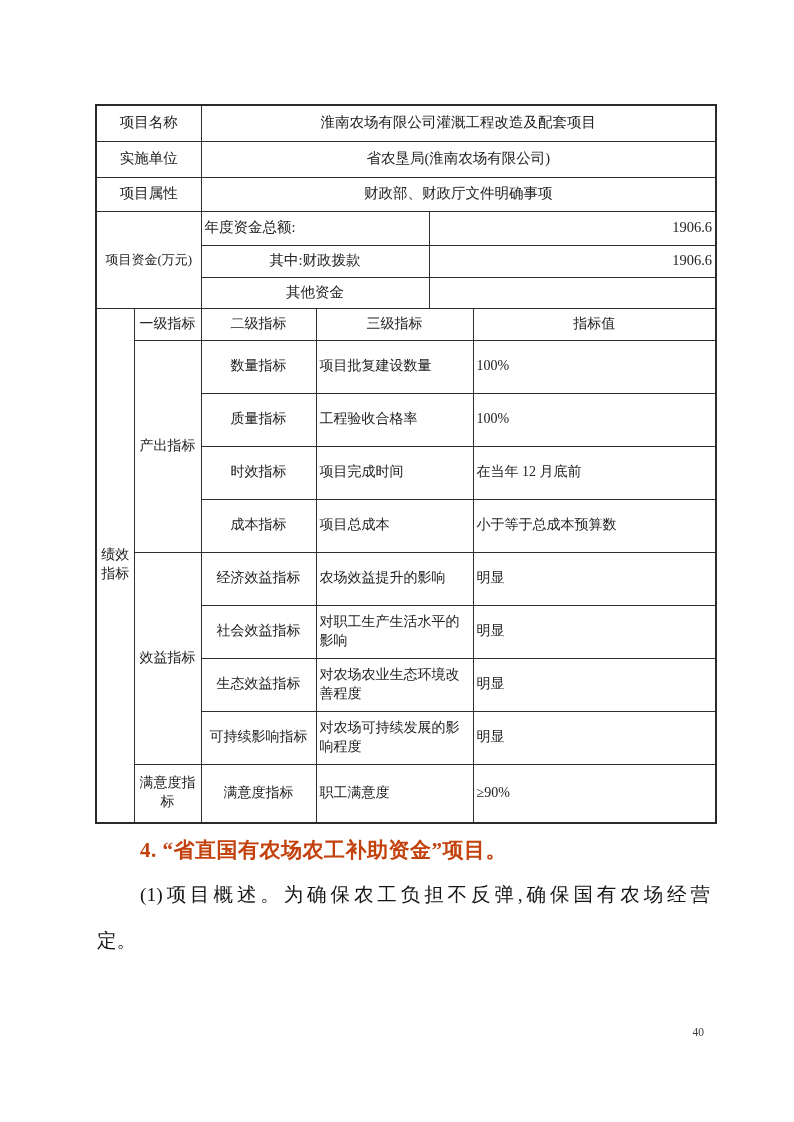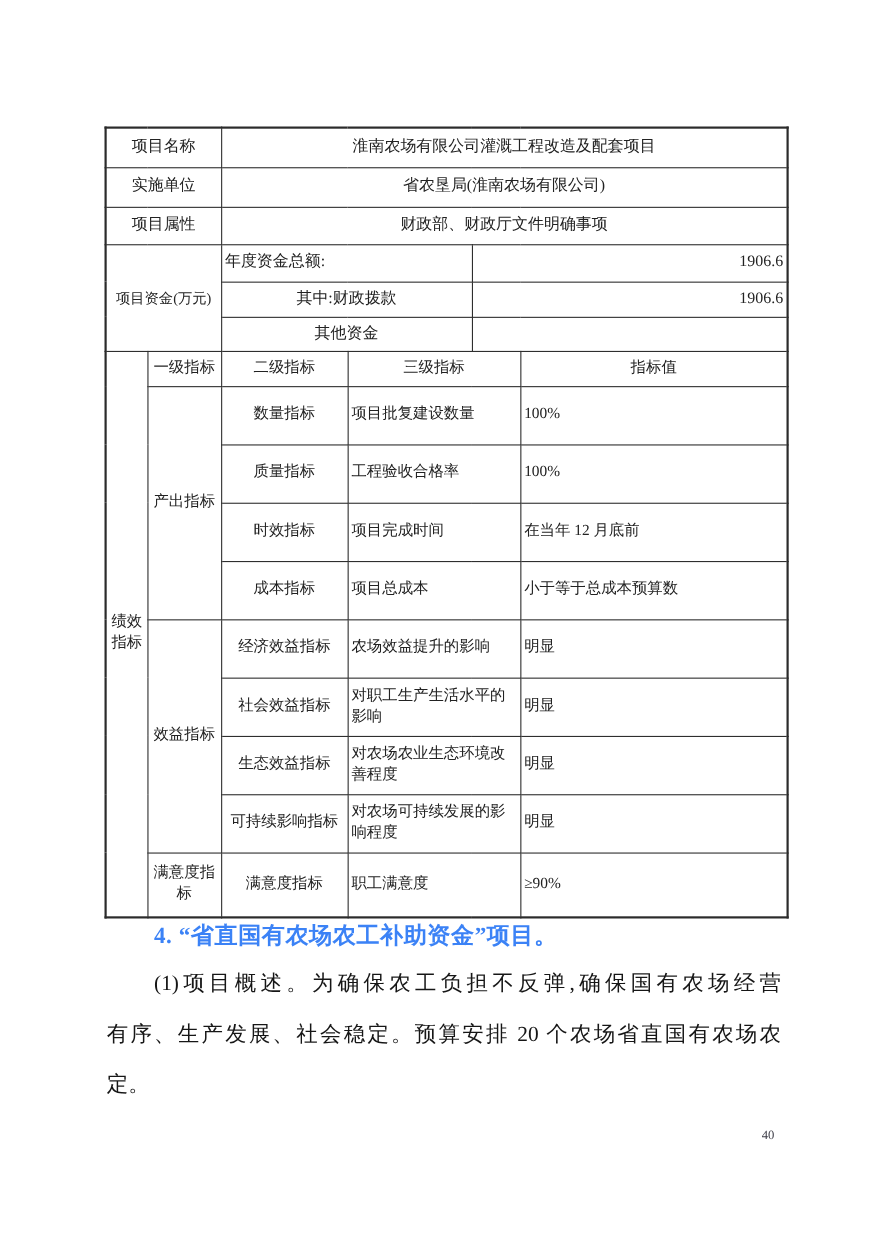--- a/index.html
+++ b/index.html
@@ -18,21 +18,21 @@
   .doc-title{
     position:absolute;
     left:95px;top:87px;width:620px;
     text-align:center;
     font-size:15px;
     letter-spacing:1px;
     color:#222;
   }
   table.main-table{
     position:absolute;
-    left:95px;top:115px;
+    left:95px;top:104px;
     width:620px;
     border-collapse:collapse;
     table-layout:fixed;
     border:2px solid #2b2b2b;
     font-size:14px;
     color:#222;
   }
   table.main-table td{
     border:1px solid #2e2e2e;
     vertical-align:middle;
@@ -49,21 +49,21 @@
   .t-right{text-align:right;padding-right:6px;}
   .tight{font-size:13px;padding-left:0;padding-right:0;letter-spacing:0;}
   .info-cell{font-size:14.5px;}
   .num{font-family:"Liberation Serif","DejaVu Serif",serif;font-size:14.5px;margin-left:41px;}
   .section-heading{
     position:absolute;
     left:140px;top:836px;
     width:600px;
     font-size:21px;
     font-weight:bold;
-    color:#3b82f6;
+    color:#c2410c;
     letter-spacing:0.5px;
   }
   .paragraph{
     position:absolute;
     left:97px;top:872px;
     width:613px;
     font-size:19.5px;
     line-height:46px;
     color:#161616;
   }
@@ -187,19 +187,18 @@
       <td colspan="2" class="t-left">职工满意度</td>
       <td class="t-left">≥90%</td>
     </tr>
   </tbody>
     </table>
 
   <div class="section-heading">4. “省直国有农场农工补助资金”项目。</div>
 
   <div class="paragraph">
     <div class="para-line first">(1)项目概述。为确保农工负担不反弹,确保国有农场经营</div>
-    <div class="para-line">有序、生产发展、社会稳定。预算安排 20 个农场省直国有农场农</div>
     <div class="para-line last">定。</div>
   </div>
 
   <div class="page-number">40</div>
 
 </div>
 
 </body></html>

